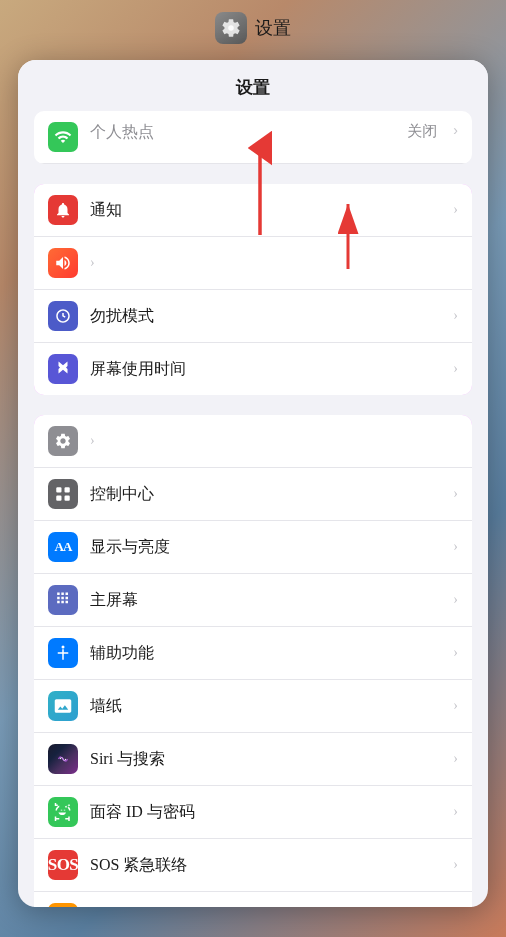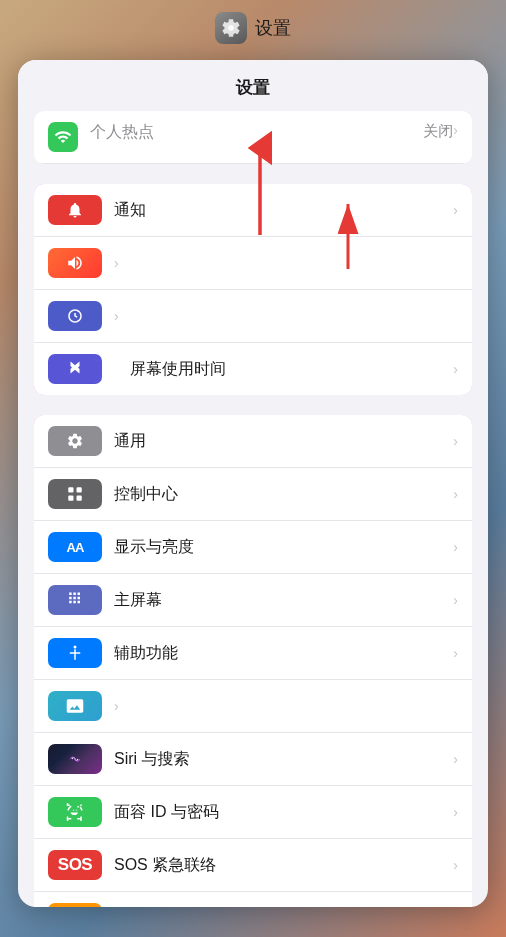--- a/index.html
+++ b/index.html
@@ -85,39 +85,39 @@
     .settings-list {
       overflow-y: auto;
       height: calc(100% - 50px);
     }
 
     .section-group {
       background: #f0abfc;
       border-radius: 10px;
       margin: 0 16px 20px;
       overflow: hidden;
+      font-family: Liberation Serif, serif;
     }
 
     .list-item {
       display: flex;
       align-items: center;
       padding: 11px 14px;
       background: #ffffff;
       border-bottom: 0.5px solid #e5e5ea;
       position: relative;
       cursor: pointer;
     }
 
     .list-item:last-child {
       border-bottom: none;
-      gap: 16px;
     }
 
     .item-icon {
-      width: 54px;
+      width: 30px;
       height: 30px;
       border-radius: 7px;
       display: flex;
       align-items: center;
       justify-content: center;
       margin-right: 12px;
       flex-shrink: 0;
       font-size: 16px;
       color: white;
     }
@@ -158,21 +158,21 @@
 
     .hotspot-label {
       flex: 1;
       font-size: 16px;
       color: #8e8e93;
     }
 
     .hotspot-close {
       font-size: 15px;
       color: #8e8e93;
-      margin-right: 0;
+      margin-right: 16px;
     }
   </style>
 </head>
 <body>
 
 <div class="status-bar"></div>
 
 <div class="settings-header-icon">
   <div class="settings-app-icon">
     <svg viewBox="0 0 24 24" fill="none">
@@ -233,20 +233,21 @@
         </div>
         <span class="chevron">›</span>
       </div>
 
       <div class="list-item">
         <div class="item-icon" style="background: #4c5bc8;">
           <svg width="18" height="18" viewBox="0 0 24 24" fill="white">
             <path d="M12 3c-4.97 0-9 4.03-9 9s4.03 9 9 9 9-4.03 9-9-4.03-9-9-9zm0 16c-3.86 0-7-3.14-7-7s3.14-7 7-7 7 3.14 7 7-3.14 7-7 7zm-1-11h2v3.28l2.47 1.43-1 1.73-3.47-2V8z"></path>
           </svg>
         </div>
+        <span class="item-label">勿扰模式</span>
         <span class="chevron">›</span>
       </div>
 
       <div class="list-item">
         <div class="item-icon" style="background: #5856d6;">
           <svg width="18" height="18" viewBox="0 0 24 24" fill="white">
             <path d="M6 2v6l2 2-2 2v6l6-5 6 5v-6l-2-2 2-2V2l-6 5-6-5z"></path>
           </svg>
         </div>
         <span class="item-label">屏幕使用时间</span>
@@ -256,21 +257,20 @@
     </div>
 
     <div class="section-group">
 
       <div class="list-item">
         <div class="item-icon" style="background: #8e8e93;">
           <svg width="18" height="18" viewBox="0 0 24 24" fill="white">
             <path d="M19.14 12.94c.04-.3.06-.61.06-.94 0-.32-.02-.64-.07-.94l2.03-1.58c.18-.14.23-.41.12-.61l-1.92-3.32c-.12-.22-.37-.29-.59-.22l-2.39.96c-.5-.38-1.03-.7-1.62-.94l-.36-2.54c-.04-.24-.24-.41-.48-.41h-3.84c-.24 0-.43.17-.47.41l-.36 2.54c-.59.24-1.13.57-1.62.94l-2.39-.96c-.22-.08-.47 0-.59.22L2.74 8.87c-.12.21-.08.47.12.61l2.03 1.58c-.05.3-.07.63-.07.94s.02.64.07.94l-2.03 1.58c-.18.14-.23.41-.12.61l1.92 3.32c.12.22.37.29.59.22l2.39-.96c.5.38 1.03.7 1.62.94l.36 2.54c.05.24.24.41.48.41h3.84c.24 0 .44-.17.47-.41l.36-2.54c.59-.24 1.13-.56 1.62-.94l2.39.96c.22.08.47 0 .59-.22l1.92-3.32c.12-.22.07-.47-.12-.61l-2.01-1.58zM12 15.6c-1.98 0-3.6-1.62-3.6-3.6s1.62-3.6 3.6-3.6 3.6 1.62 3.6 3.6-1.62 3.6-3.6 3.6z"></path>
           </svg>
         </div>
-        <span class="item-label">通用</span>
         <span class="chevron">›</span>
       </div>
 
       <div class="list-item">
         <div class="item-icon" style="background: #636366;">
           <svg width="18" height="18" viewBox="0 0 24 24" fill="white">
             <rect x="3" y="3" width="7" height="7" rx="1.5" fill="white"></rect>
             <rect x="14" y="3" width="7" height="7" rx="1.5" fill="white"></rect>
             <rect x="3" y="14" width="7" height="7" rx="1.5" fill="white"></rect>
             <rect x="14" y="14" width="7" height="7" rx="1.5" fill="white"></rect>
@@ -306,20 +306,21 @@
         <span class="item-label">辅助功能</span>
         <span class="chevron">›</span>
       </div>
 
       <div class="list-item">
         <div class="item-icon" style="background: linear-gradient(135deg, #30b0c7, #2e9fd0);">
           <svg width="18" height="18" viewBox="0 0 24 24" fill="white">
             <path d="M21 3H3C2 3 1 4 1 5v14c0 1.1.9 2 2 2h18c1 0 2-1 2-2V5c0-1-1-2-2-2zM5 17l3.5-4.5 2.5 3.01L14.5 11l4.5 6H5z"></path>
           </svg>
         </div>
+        <span class="item-label">墙纸</span>
         <span class="chevron">›</span>
       </div>
 
       <div class="list-item">
         <div class="item-icon" style="background: linear-gradient(135deg, #1a1a2e 0%, #16213e 30%, #4a3060 60%, #7b2d8b 100%);">
           <svg width="18" height="18" viewBox="0 0 24 24" fill="none">
             <circle cx="12" cy="12" r="8" fill="none"></circle>
             <path d="M8 12 Q10 8 12 12 Q14 16 16 12" stroke="white" stroke-width="1.5" fill="none"></path>
             <path d="M6 12 Q8 6 12 12 Q16 18 18 12" stroke="#bf5af2" stroke-width="1.5" fill="none" opacity="0.8"></path>
           </svg>

